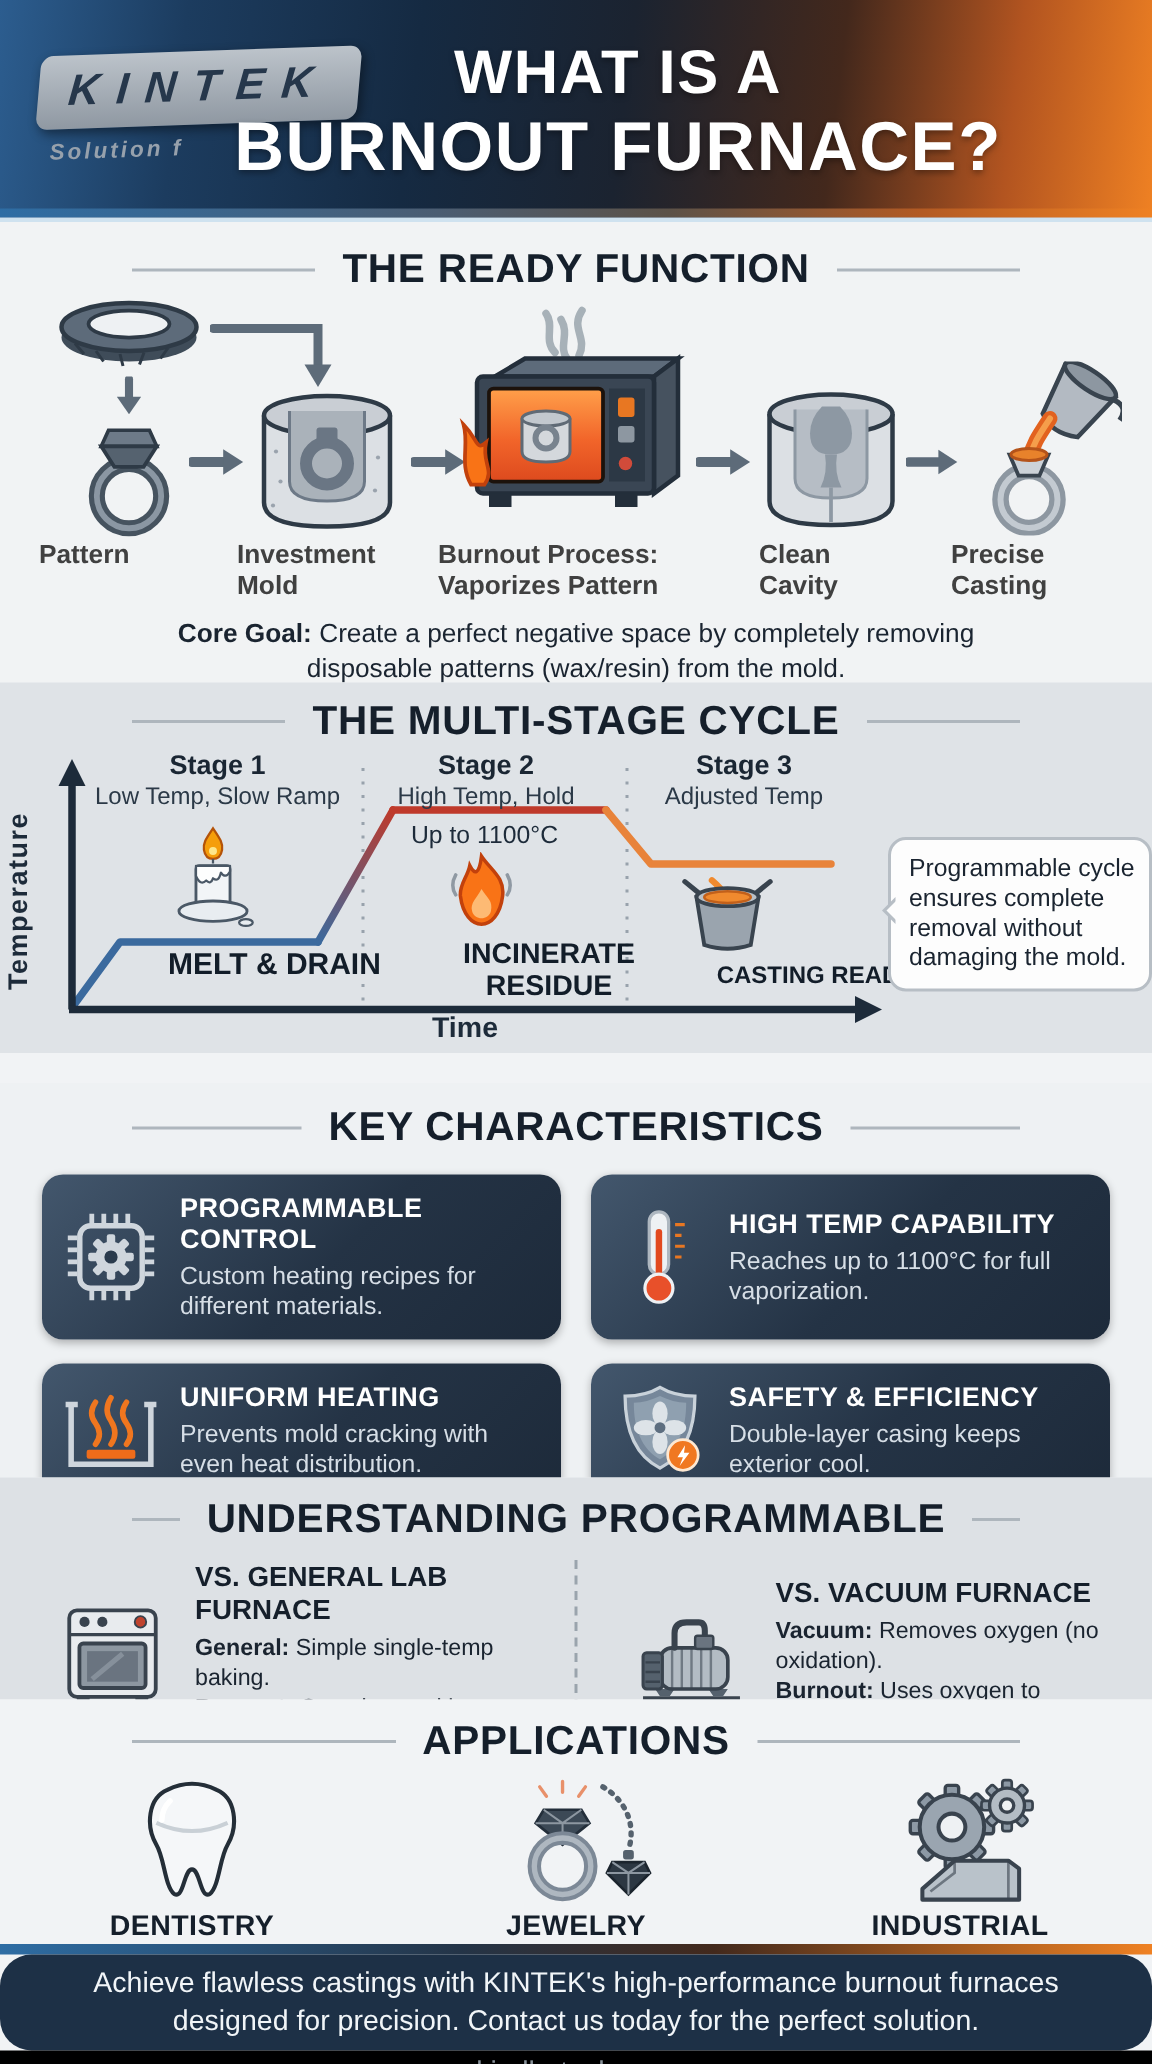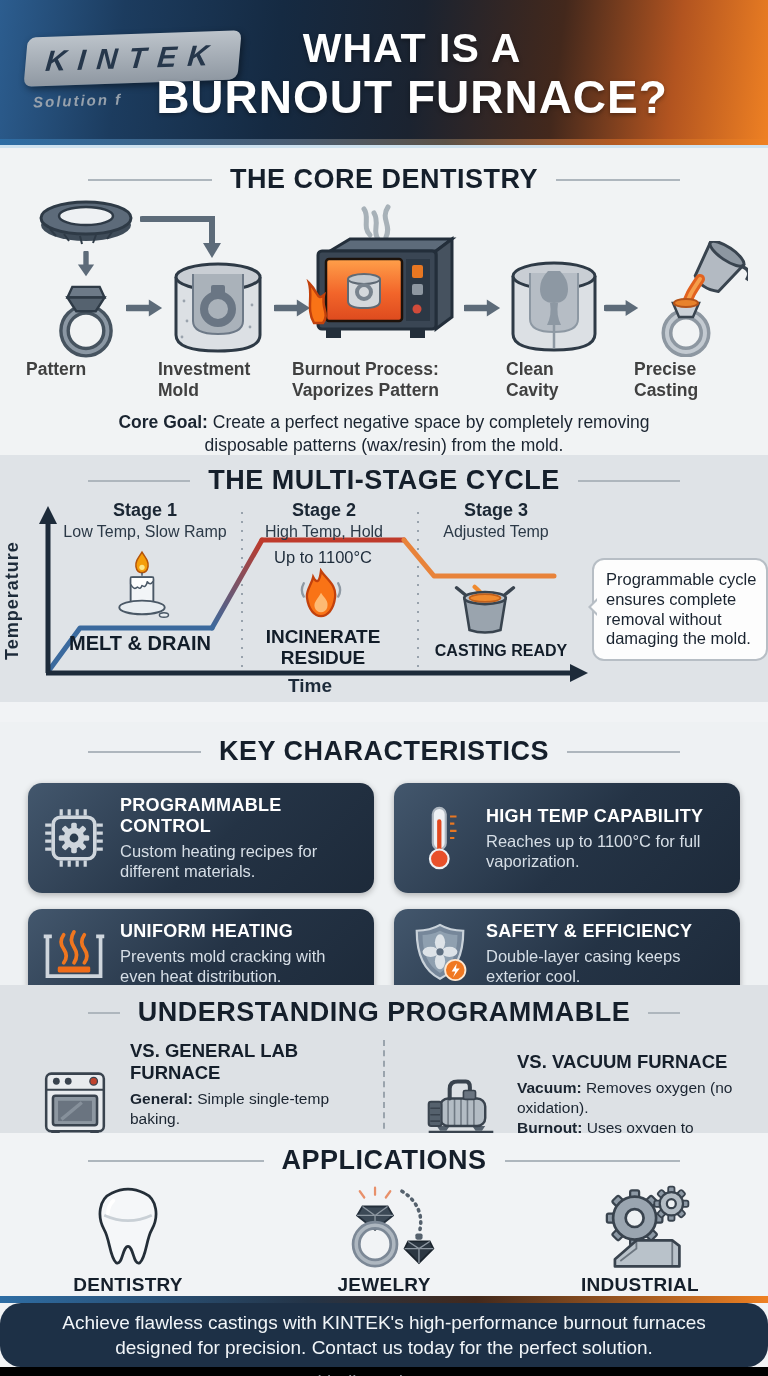--- a/index.html
+++ b/index.html
@@ -31,21 +31,21 @@
   
   .cycle{height:247px;background:#dfe3e7;padding-top:10px;}
   .chart{position:relative;height:200px;margin-top:2px;}
   .chart .abs{position:absolute;}
   .y-label{position:absolute;left:2px;top:40px;height:125px;writing-mode:vertical-rl;transform:rotate(180deg);font-size:18px;font-weight:600;color:#1d2b3a;letter-spacing:1px;text-align:center;}
   .x-label{position:absolute;left:230px;top:177px;width:160px;text-align:center;font-size:19px;font-weight:600;color:#1d2b3a;}
   .stage-hd{position:absolute;text-align:center;line-height:1.2;}
   .stage-hd .t{font-size:18px;font-weight:800;color:#1a2633;}
   .stage-hd .s{font-size:16px;color:#2b3947;}
   .ch-note{position:absolute;font-size:16.5px;color:#1d2b3a;text-align:center;}
-  .ch-big{position:absolute;font-weight:800;color:#121d29;text-align:center;line-height:1.12;}
+  .ch-big{position:absolute;font-weight:800;color:#121d29;text-align:center;line-height:1.12;padding-left:43px;}
   .callout{position:absolute;left:592px;top:60px;width:152px;background:#fdfdfd;border:2px solid #b7bec5;border-radius:12px;padding:10px 8px 10px 12px;font-size:16.5px;line-height:1.2;color:#1a2430;}
   .callout .ptr-o{position:absolute;left:-15px;top:38px;width:0;height:0;border:9px solid transparent;border-right-color:#b7bec5;}
   .callout .ptr-i{position:absolute;left:-11px;top:39px;width:0;height:0;border:8px solid transparent;border-right-color:#fdfdfd;}
   
   .keych{height:263px;background:#eef1f3;padding-top:14px;margin-top:20px;}
   .cards{display:grid;grid-template-columns:1fr 1fr;gap:16px 20px;margin:16px 28px 0;}
   .card{background:linear-gradient(135deg,#43576d,#243345 55%,#1d2a3a);border-radius:14px;padding:12px 14px;display:flex;align-items:center;gap:14px;min-height:64px;box-shadow:0 2px 6px rgba(0,0,0,.28);}
   .card .ic{flex:0 0 64px;display:flex;align-items:center;justify-content:center;}
   .card .tt{font-size:18px;font-weight:800;color:#ffffff;letter-spacing:.3px;margin-bottom:4px;}
   .card .tx{font-size:16.5px;color:#d6dee6;line-height:1.22;}
@@ -83,21 +83,21 @@
     <div class="l1">WHAT IS A</div>
     <div class="l2">BURNOUT FURNACE?</div>
   </div>
   <div class="hdr-bar"></div>
   <div class="hdr-underline"></div>
 </div>
 
 <div class="sec core">
   <div class="sec-head">
     <div class="rule"></div>
-    <div class="txt">THE CORE DENTISTRY</div>
+    <div class="txt">THE READY FUNCTION</div>
     <div class="rule"></div>
   </div>
 
   <div class="flow">
 
     <svg class="abs" style="left:36px;top:0" width="100" height="46" viewBox="0 0 100 46">
       <ellipse cx="50" cy="26" rx="45" ry="16" fill="#3f4c59"></ellipse>
       <ellipse cx="50" cy="19" rx="45" ry="16" fill="#5d6b7a" stroke="#2e3a46" stroke-width="3"></ellipse>
       <ellipse cx="50" cy="17" rx="27" ry="9" fill="#eef1f3" stroke="#2e3a46" stroke-width="2.5"></ellipse>
       <path d="M14,30 l6,7 M28,35 l5,7 M44,37 l2,8 M60,36 l-3,8 M76,33 l-5,7" stroke="#2e3a46" stroke-width="2" fill="none"></path>

